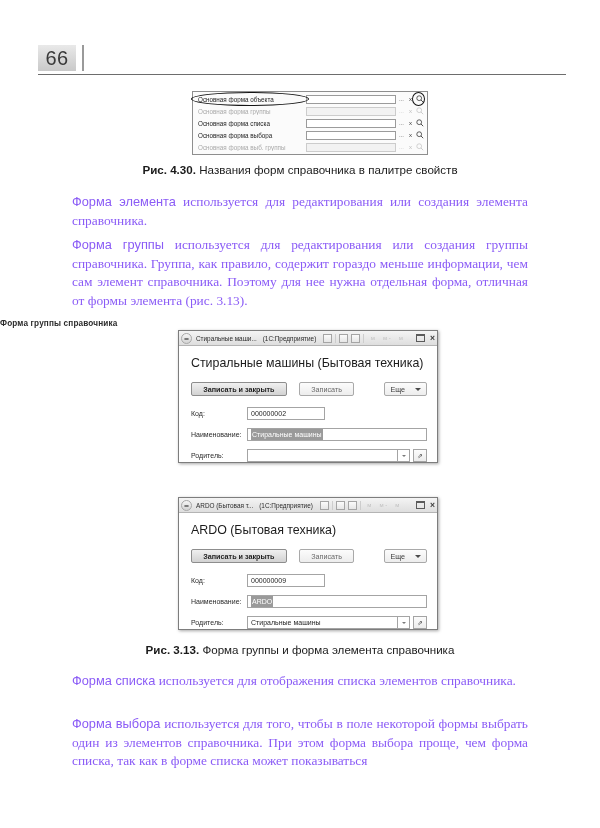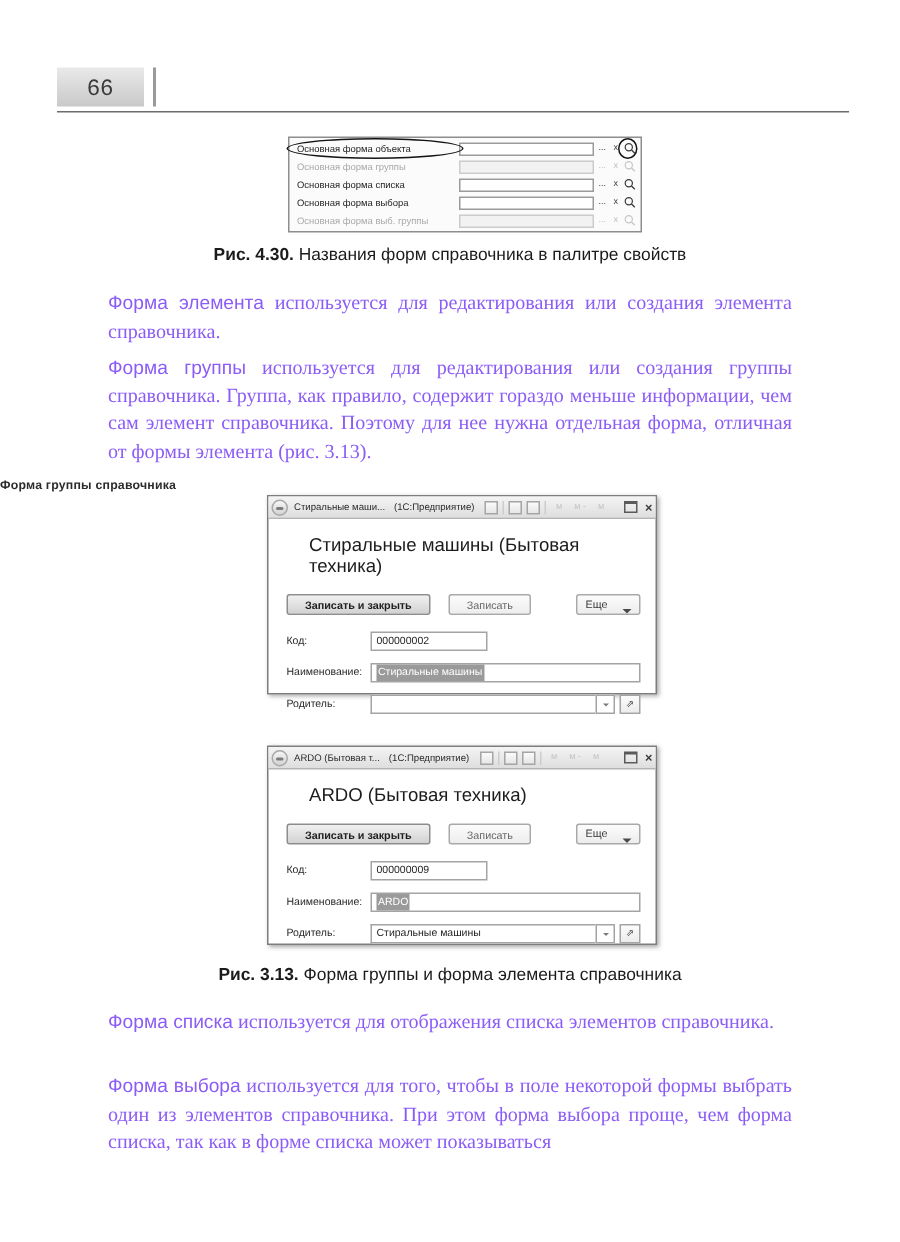--- a/index.html
+++ b/index.html
@@ -27,28 +27,28 @@
   .header {
     position: absolute;
     left: 38px;
     top: 44px;
     width: 528px;
     height: 28px;
     display: flex;
     align-items: center;
   }
   .page-num-box {
-    width: 58px;
+    width: 38px;
     height: 26px;
     background: linear-gradient(to bottom, #e9e9e9, #c9c9c9);
     display: flex;
     align-items: center;
     justify-content: center;
     font-family: "Liberation Sans", sans-serif;
-    font-size: 15px;
+    font-size: 20px;
     color: #3a3a3a;
     letter-spacing: .5px;
   }
   .page-sep {
     width: 2px;
     height: 26px;
     background: #9a9a9a;
     margin-left: 6px;
     margin-right: 12px;
   }
@@ -249,21 +249,21 @@
     color: #3a3a3a;
     font-weight: bold;
   }
 
   .winbody { padding: 7px 10px 9px 10px; }
 
   .form-heading {
     font-family: "Liberation Sans", sans-serif;
     font-size: 12.4px;
     color: #1c1c1c;
-    margin: 3px 0 12px 17px;
+    margin: 3px 0 12px 2px;
   }
 
   .btnrow { display: flex; align-items: center; margin: 0 0 11px 2px; }
   .btn {
     font-family: "Liberation Sans", sans-serif;
     font-size: 7.2px;
     height: 14px;
     line-height: 13px;
     text-align: center;
     border: 1px solid #a9a9a9;
@@ -280,21 +280,21 @@
   .btn.secondary {
     width: 58px;
     margin-left: 12px;
     background: linear-gradient(to bottom,#fcfcfc,#ededed);
     color: #6a6a6a;
   }
   .btn.more {
     width: 44px;
     margin-left: 30px;
     background: linear-gradient(to bottom,#fcfcfc,#ededed);
-    display: flex; align-items: flex-end; justify-content: space-between;
+    display: flex; align-items: center; justify-content: space-between;
     padding: 0 5px;
     color: #3a3a3a;
   }
   .caret-dn {
     width: 0; height: 0;
     border-left: 3px solid transparent;
     border-right: 3px solid transparent;
     border-top: 3px solid #4a4a4a;
   }
 

